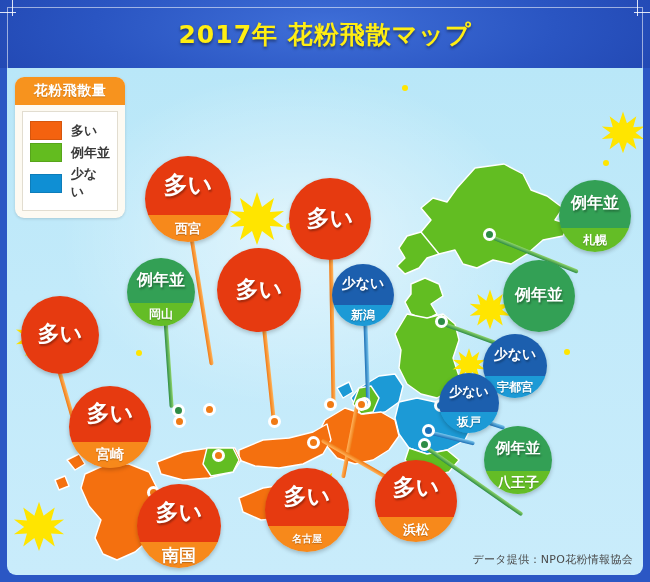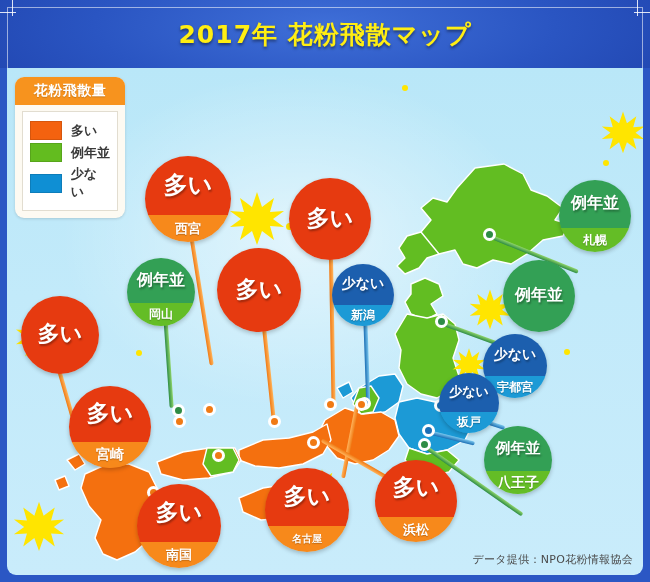--- a/index.html
+++ b/index.html
@@ -315,21 +315,21 @@
       <div class="m-bot" style="height:21px;font-size:12px;">坂戸</div>
     </div>
 
     <div class="marker c-avg" style="left:477px;top:358px;width:68px;height:68px;">
       <div class="m-top" style="font-size:15px;padding-bottom:1px;">例年並</div>
       <div class="m-bot" style="height:23px;font-size:14px;">八王子</div>
     </div>
 
     <div class="marker c-high" style="left:130px;top:416px;width:84px;height:84px;">
       <div class="m-top" style="font-size:23px;padding-bottom:2px;">多い</div>
-      <div class="m-bot" style="height:26px;font-size:13px;">南国</div>
+      <div class="m-bot" style="height:26px;font-size:17px;">南国</div>
     </div>
 
     <div class="marker c-high" style="left:258px;top:400px;width:84px;height:84px;">
       <div class="m-top" style="font-size:23px;padding-bottom:2px;">多い</div>
       <div class="m-bot" style="height:26px;font-size:10px;text-align:center;">名古屋</div>
     </div>
 
     <div class="marker c-high" style="left:368px;top:392px;width:82px;height:82px;">
       <div class="m-top" style="font-size:23px;padding-bottom:2px;">多い</div>
       <div class="m-bot" style="height:25px;font-size:13px;">浜松</div>

